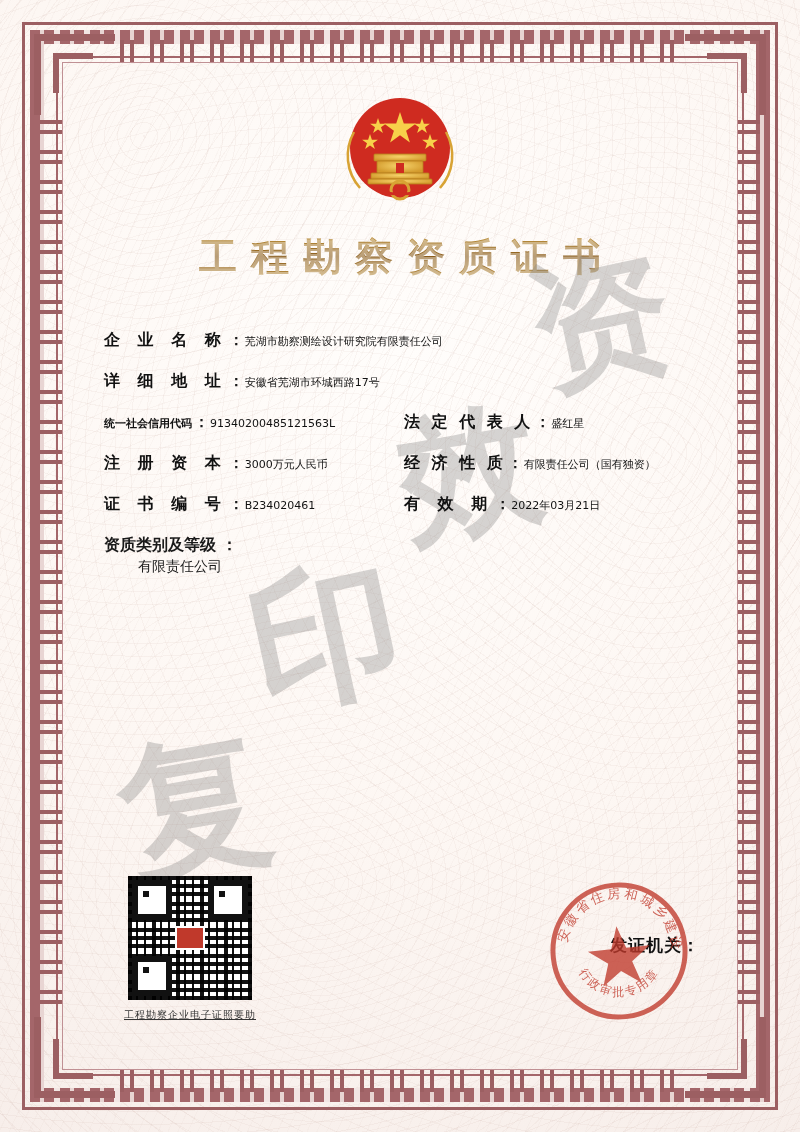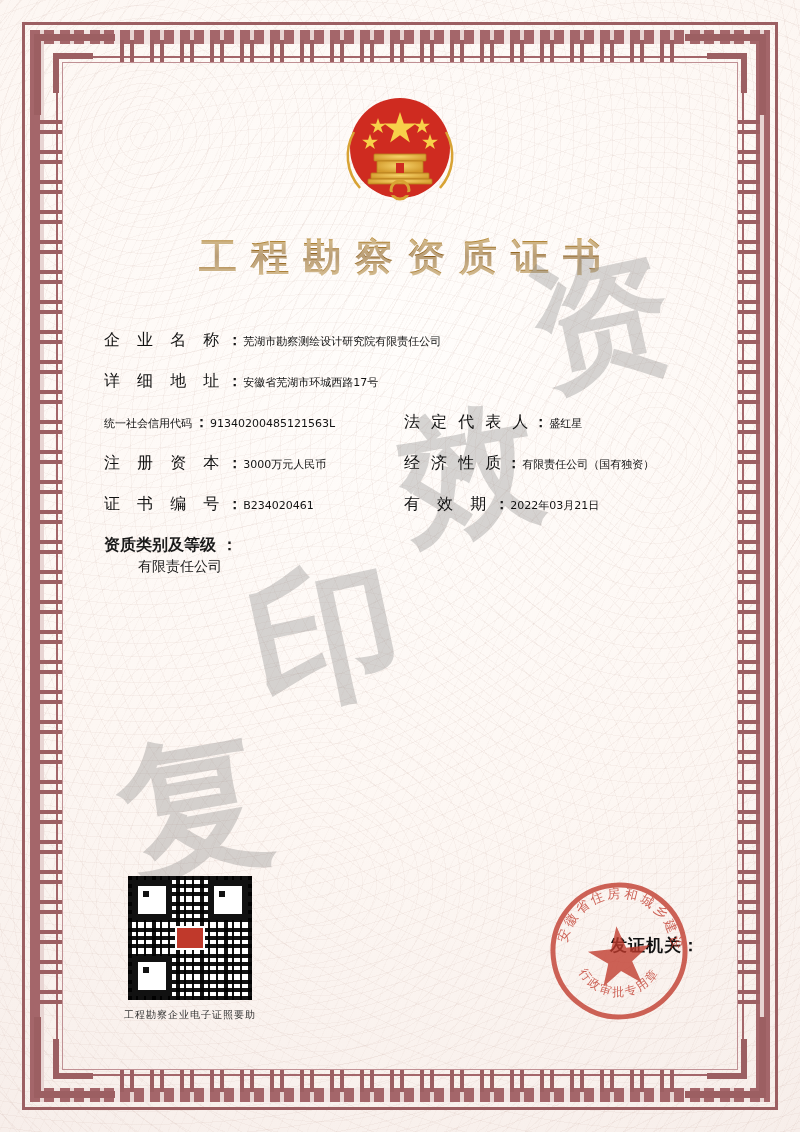--- a/index.html
+++ b/index.html
@@ -163,21 +163,21 @@
     display: flex;
     align-items: baseline;
     margin-bottom: 20px;
   }
   .cell {
     display: flex;
     align-items: baseline;
   }
   .cell.left { width: 300px; flex: none; }
   .label {
-    font-weight: normal;
+    font-weight: bold;
     font-size: 16px;
     white-space: nowrap;
     color: #111;
   }
   .label.sp4 { letter-spacing: 6px; }
   .label.sp2 { letter-spacing: 3px; }
   .label.tight { letter-spacing: 0px; font-size: 11px; }
   .colon {
     font-weight: bold;
     margin: 0 1px 0 2px;
@@ -242,20 +242,21 @@
     transform: translate(-50%,-50%);
     width: 26px; height: 20px;
     background: #c0392b;
     border: 2px solid #fff;
   }
   .qr-caption {
     margin-top: 8px;
     font-size: 10px;
     color: #333;
     letter-spacing: 1px;
+    text-decoration: underline;
   }
 
   
   .issuer {
     position: absolute;
     right: 100px;
     bottom: 175px;
     font-size: 17px;
     font-weight: bold;
     color: #111;

